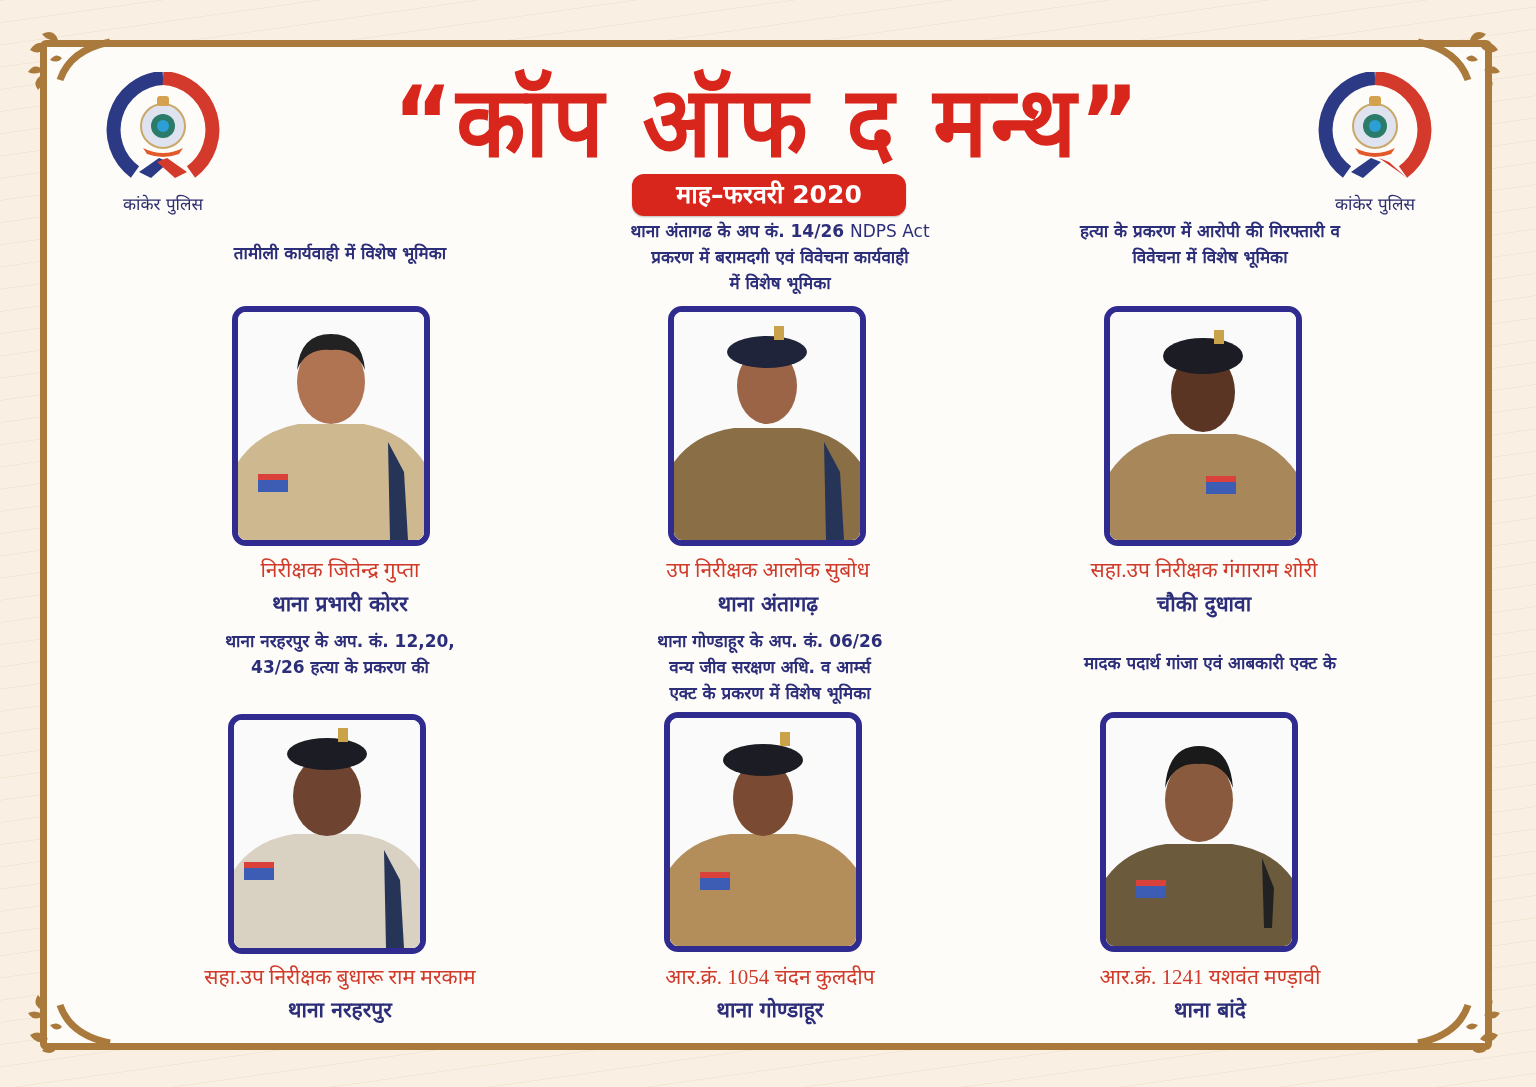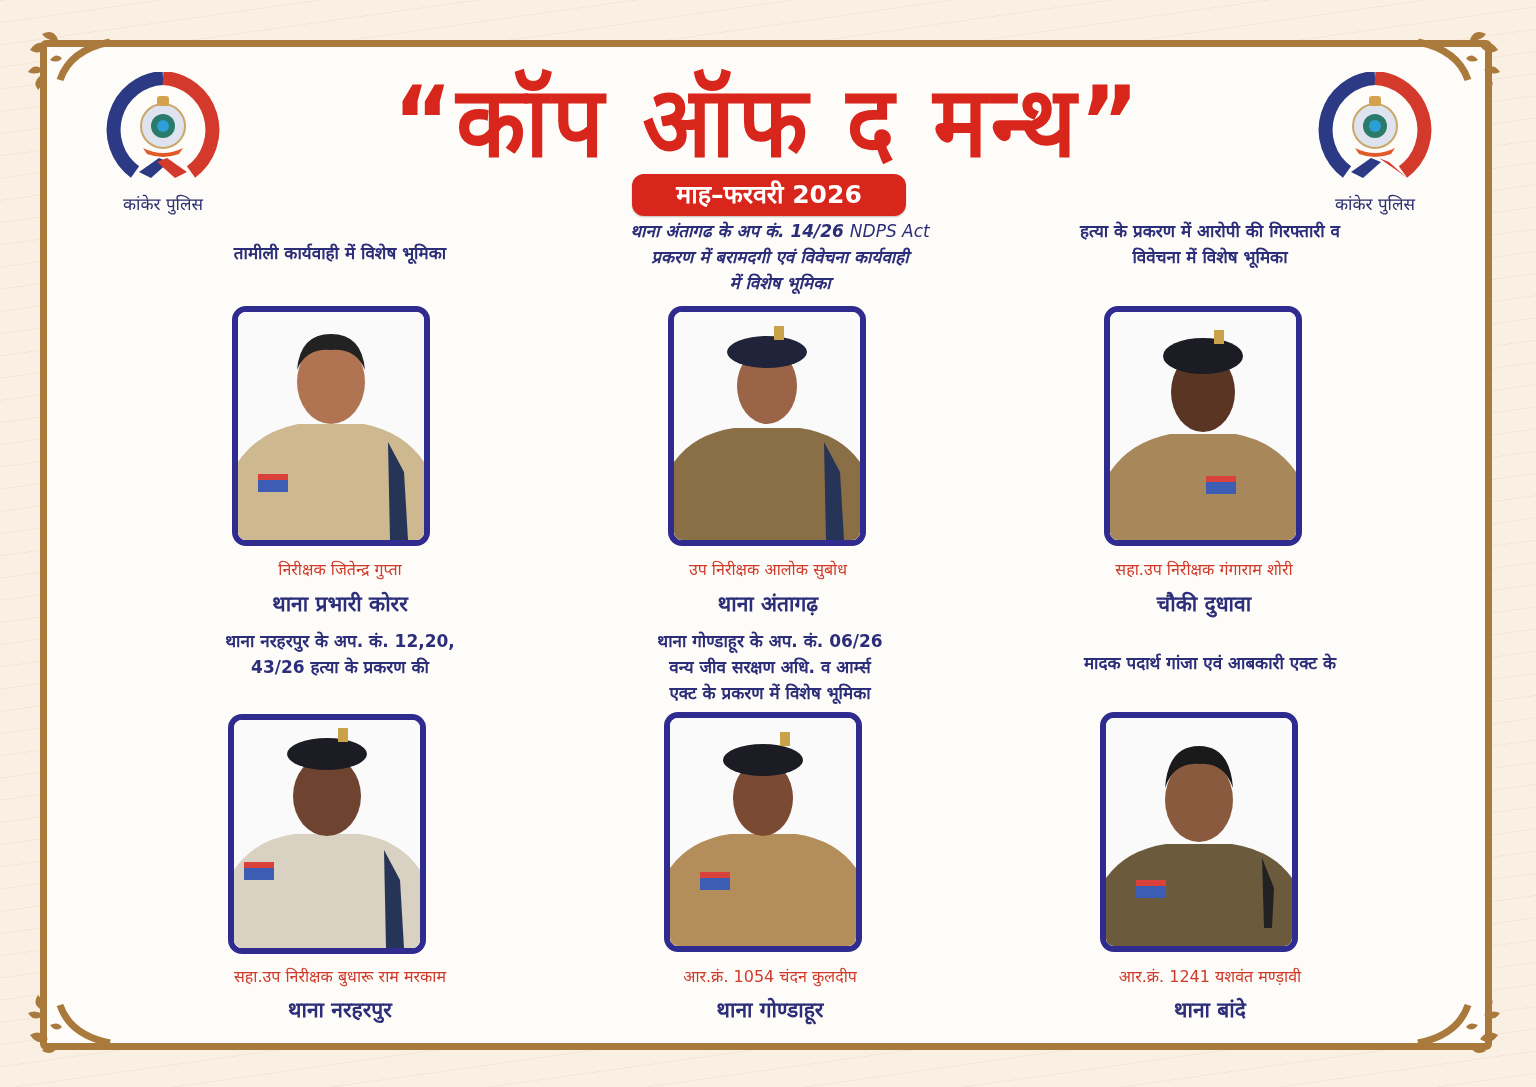--- a/index.html
+++ b/index.html
@@ -60,21 +60,21 @@
 
   .photo {
     position: absolute; width: 198px; height: 240px;
     border: 6px solid #2f2b8f; border-radius: 14px; background: #fff;
     overflow: hidden;
   }
   .photo svg { width: 100%; height: 100%; display: block; }
 
   .name {
     position: absolute; text-align: center; color: #d03a2a;
-    font-size: 16px; line-height: 28px; white-space: nowrap;
+    font-size: 21px; line-height: 28px; white-space: nowrap; font-family: Liberation Serif, serif;
   }
   .station {
     position: absolute; text-align: center; color: #2c2e7a;
     font-size: 21px; font-weight: bold; line-height: 28px; white-space: nowrap;
   }
 </style>
 </head>
 <body>
 
 <div class="frame"></div>
@@ -119,26 +119,26 @@
     <circle cx="58" cy="54" r="6" fill="#2c9fd6"></circle>
     <rect x="52" y="24" width="12" height="10" rx="3" fill="#d4a24e"></rect>
     <path d="M38 76 q20 10 40 0 l-4 6 q-16 6 -32 0z" fill="#e25a2a"></path>
     <path d="M34 100 l20 -14 l10 4 l-18 16z" fill="#2c3a86"></path>
     <path d="M82 100 l-20 -14 l10 4 l18 16z" fill="#d33a2c"></path>
   </svg>
   <span class="logo-caption">कांकेर पुलिस</span>
 </div>
 
 <div class="title">“कॉप ऑफ द मन्थ”</div>
-<div class="month-pill">माह–फरवरी 2026</div>
+<div class="month-pill">माह–फरवरी 2020</div>
 
 <div class="desc" style="left:150px; top:240px; width:380px;">
   <div>तामीली कार्यवाही में विशेष भूमिका</div>
 </div>
-<div class="desc" style="left:580px; top:218px; width:400px;font-style:italic;">
+<div class="desc" style="left:580px; top:218px; width:400px;">
   <div><span>थाना अंतागढ के अप कं. 14/26</span> <span class="en">NDPS Act</span></div>
   <div>प्रकरण में बरामदगी एवं विवेचना कार्यवाही</div>
   <div>में विशेष भूमिका</div>
 </div>
 <div class="desc" style="left:1020px; top:218px; width:380px;">
   <div>हत्या के प्रकरण में आरोपी की गिरफ्तारी व</div>
   <div>विवेचना में विशेष भूमिका</div>
 </div>
 
 <div class="photo" style="left:232px; top:306px;">

